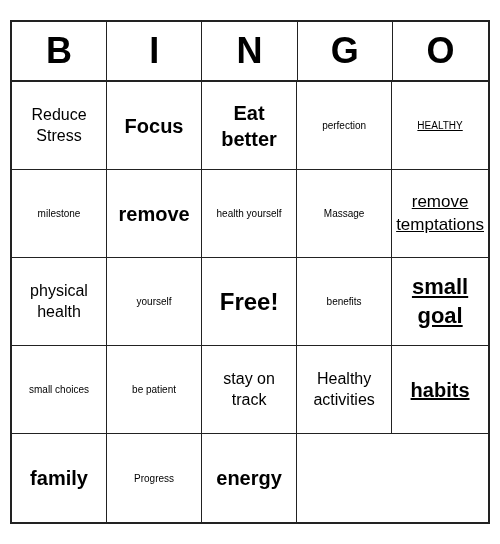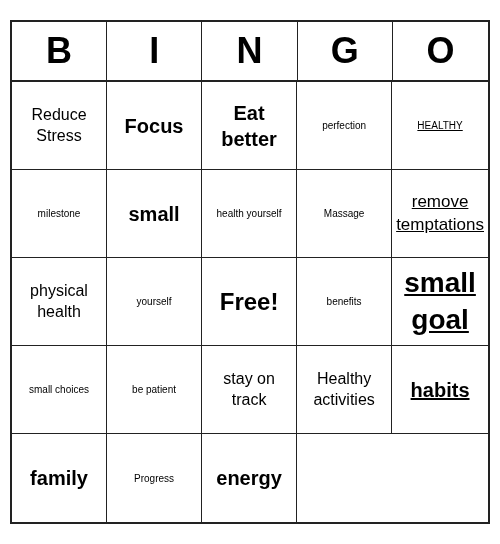--- a/index.html
+++ b/index.html
@@ -52,21 +52,21 @@
       text-decoration: underline;
     }
     .bingo-cell:nth-child(n+21) {
       border-bottom: none;
     }
     .cell-large {
       font-size: 20px;
       font-weight: bold;
     }
     .cell-xlarge {
-      font-size: 28px;
+      font-size: 22px;
       font-weight: bold;
     }
     .cell-free {
       font-size: 24px;
       font-weight: bold;
     }
     .cell-small {
       font-size: 17px;
     }
     .cell-medium {
@@ -84,21 +84,21 @@
     <div class="bingo-header-cell">G</div>
     <div class="bingo-header-cell">O</div>
   </div>
   <div class="bingo-grid" id="bingo-grid">
   <div class="bingo-cell cell-medium">Reduce Stress</div>
       <div class="bingo-cell cell-large">Focus</div>
       <div class="bingo-cell cell-large">Eat better</div>
       <div class="bingo-cell">perfection</div>
       <div class="bingo-cell">HEALTHY</div>
       <div class="bingo-cell">milestone</div>
-      <div class="bingo-cell cell-large">small</div>
+      <div class="bingo-cell cell-large">remove</div>
       <div class="bingo-cell">health yourself</div>
       <div class="bingo-cell">Massage</div>
       <div class="bingo-cell cell-small">remove temptations</div>
       <div class="bingo-cell cell-medium">physical health</div>
       <div class="bingo-cell">yourself</div>
       <div class="bingo-cell cell-free">Free!</div>
       <div class="bingo-cell">benefits</div>
       <div class="bingo-cell cell-xlarge">small goal</div>
       <div class="bingo-cell">small choices</div>
       <div class="bingo-cell">be patient</div>

